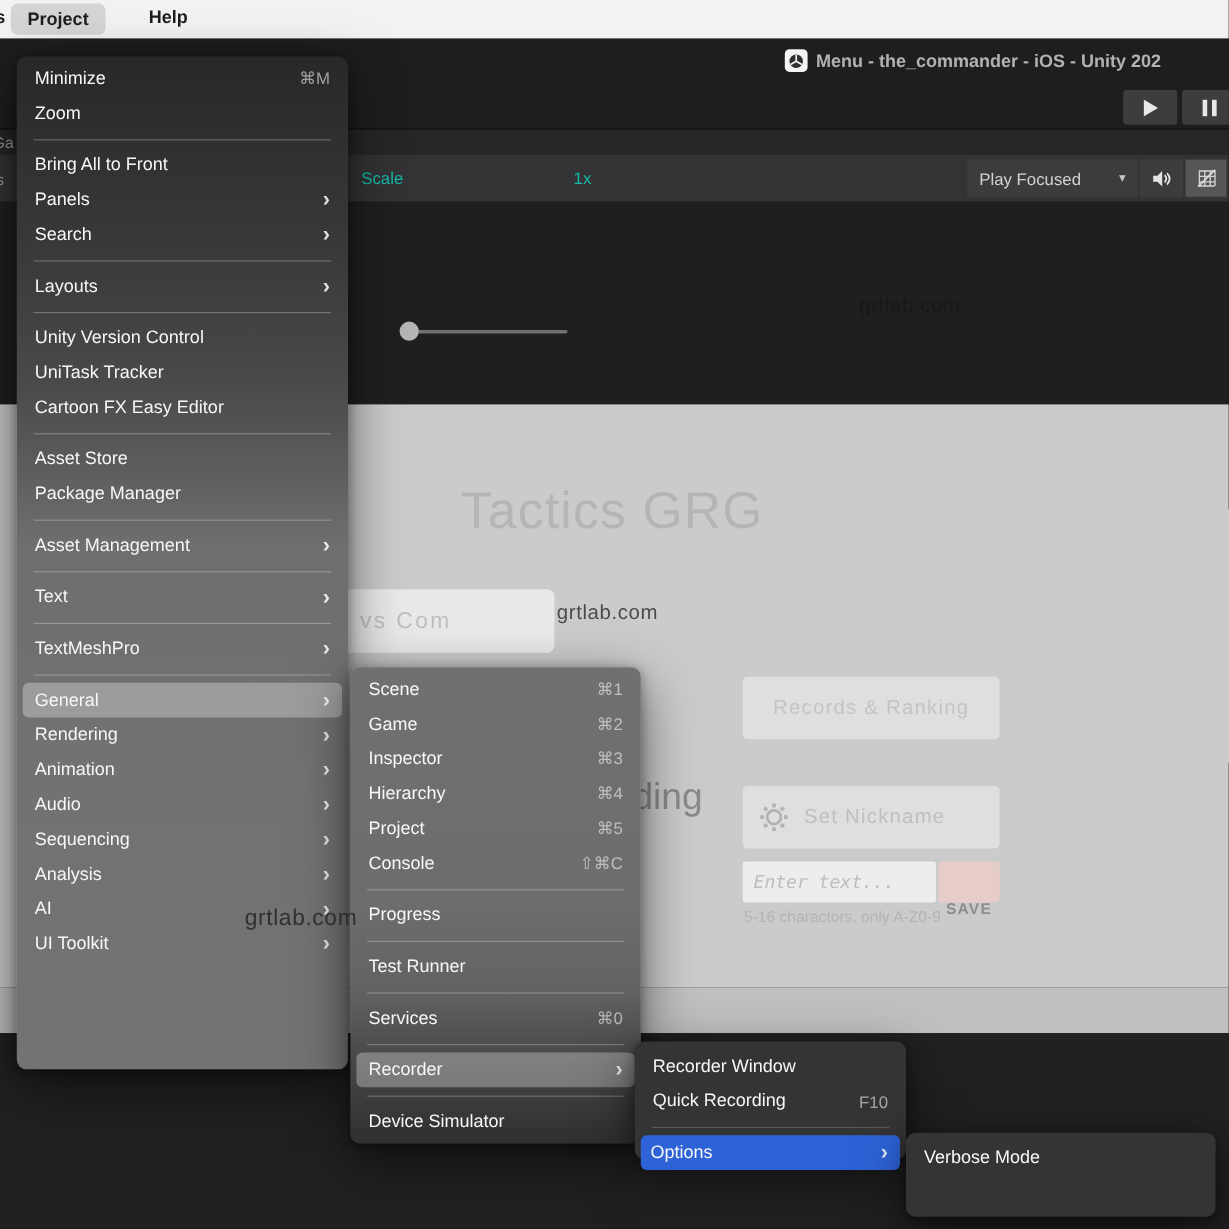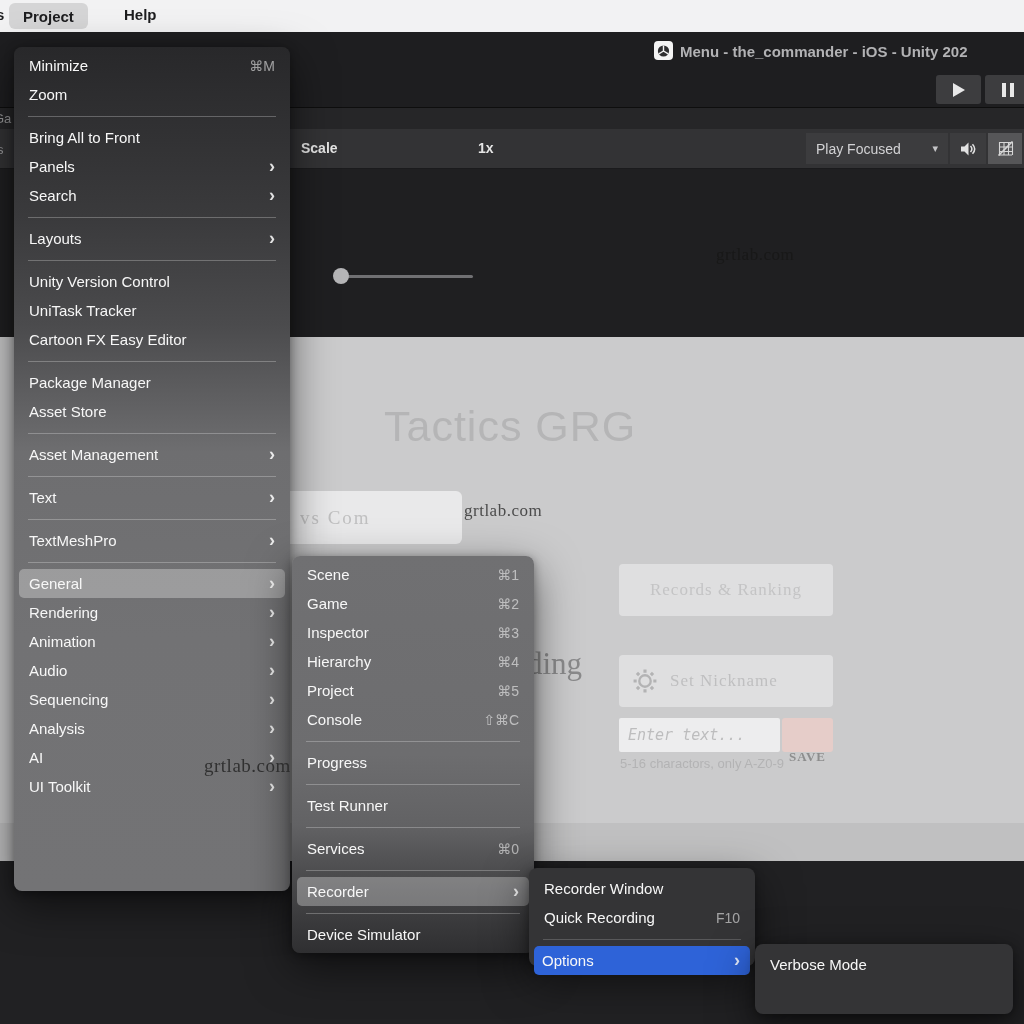--- a/index.html
+++ b/index.html
@@ -13,36 +13,36 @@
   #menubar .plain{position:absolute;top:6px;font-weight:600;}
   #menubar .frag{position:absolute;left:-4px;top:6px;font-weight:600;}
   #titlebar{left:0;top:32px;width:1024px;height:75px;background:#1e1e20;z-index:1;}
   #title-text{position:absolute;left:680px;top:11px;width:360px;color:#b2b2b4;font-size:15px;font-weight:700;
               white-space:nowrap;overflow:hidden;}
   #unity-file-icon{position:absolute;left:654px;top:9px;width:19px;height:19px;background:#f4f4f4;border-radius:4px;}
   .tbtn{position:absolute;top:43px;width:45px;height:29px;background:#3d3d3f;border-radius:3px;
         display:flex;align-items:center;justify-content:center;}
   #strip2{left:0;top:107px;width:1024px;height:22px;background:#262628;border-top:1px solid #0e0e0e;z-index:1;}
   #gametoolbar{left:0;top:129px;width:1024px;height:39px;background:#333335;border-bottom:1px solid #1b1b1d;z-index:1;}
-  #gametoolbar .lbl{position:absolute;color:#e5e5e5;font-size:14px;top:11px;font-weight:bold;}
+  #gametoolbar .lbl{position:absolute;color:#14b8a6;font-size:14px;top:11px;}
   #slider-track{position:absolute;left:341px;top:146px;width:132px;height:3px;background:#707073;border-radius:2px;}
   #slider-knob{position:absolute;left:333px;top:139px;width:16px;height:16px;border-radius:50%;background:#b5b5b7;}
   #playfocused{position:absolute;left:806px;top:4px;width:142px;height:31px;background:#3c3c3e;
                display:flex;align-items:center;justify-content:space-between;padding:0 10px;box-sizing:border-box;}
   #playfocused .txt{color:#d2d2d4;font-size:14px;}
   #playfocused .arr{color:#c5c5c7;font-size:11px;font-family:"DejaVu Sans",sans-serif;}
   .icobtn{position:absolute;top:4px;height:31px;display:flex;align-items:center;justify-content:center;}
   #mute-btn{left:950px;width:36px;background:#3c3c3e;}
   #stats-btn{left:988px;width:34px;background:#565658;}
   #gamedark{left:0;top:168px;width:1024px;height:169px;background:#1f1f21;z-index:0;}
   #gamelight{left:0;top:337px;width:1024px;height:486px;background:#cbcbcc;z-index:0;}
   #gamestrip{left:0;top:823px;width:1024px;height:38px;background:#c0c0c1;z-index:0;}
   #bottomdark{left:0;top:861px;width:1024px;height:163px;background:#212123;z-index:0;}
   
-  .mono{font-family:Liberation Serif, serif;}
+  .mono{font-family:Liberation Sans, sans-serif;}
   #game-title{left:384px;top:402px;font-size:43px;color:#b5b5b6;letter-spacing:1px;z-index:2;}
   #vscom-btn{left:268px;top:491px;width:194px;height:53px;background:#e9e9ea;border-radius:6px;z-index:2;
              display:flex;align-items:center;padding-left:32px;box-sizing:border-box;}
   #vscom-btn span{color:#c0c0c1;font-size:19px;letter-spacing:2px;}
   #records-btn{left:619px;top:564px;width:214px;height:52px;background:#dfdfe0;border-radius:4px;z-index:2;
                display:flex;align-items:center;justify-content:center;}
   #records-btn span{color:#c4c4c5;font-size:17px;letter-spacing:1px;}
   #nickname-btn{left:619px;top:655px;width:214px;height:52px;background:#dfdfe0;border-radius:4px;z-index:2;
                 display:flex;align-items:center;padding-left:13px;box-sizing:border-box;}
   #nickname-btn span{color:#bfbfc0;font-size:17px;letter-spacing:1px;margin-left:12px;}
@@ -206,24 +206,24 @@
       <span class="lbl">Unity Version Control</span>
     </div>
   <div class="mi">
       <span class="lbl">UniTask Tracker</span>
     </div>
   <div class="mi">
       <span class="lbl">Cartoon FX Easy Editor</span>
     </div>
   <div class="msep"></div>
   <div class="mi">
+      <span class="lbl">Asset Store</span>
+    </div>
+  <div class="mi">
       <span class="lbl">Package Manager</span>
-    </div>
-  <div class="mi">
-      <span class="lbl">Asset Store</span>
     </div>
   <div class="msep"></div>
   <div class="mi">
       <span class="lbl">Asset Management</span>
       <span class="chev">›</span>
     </div>
   <div class="msep"></div>
   <div class="mi">
       <span class="lbl">Text</span>
       <span class="chev">›</span>

